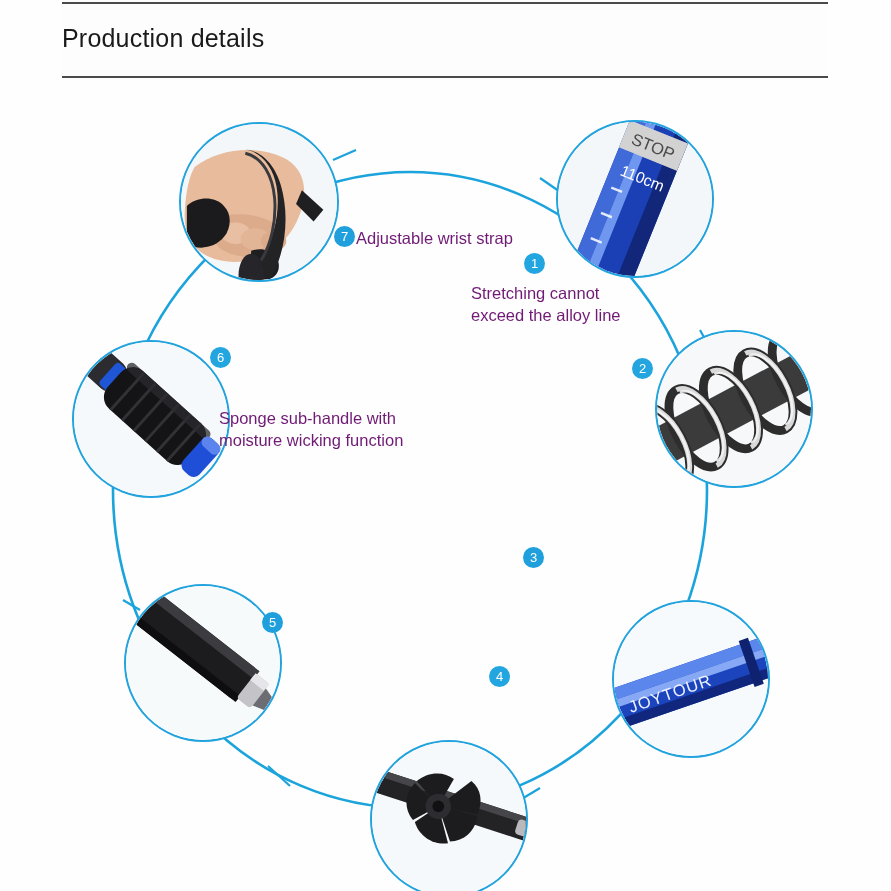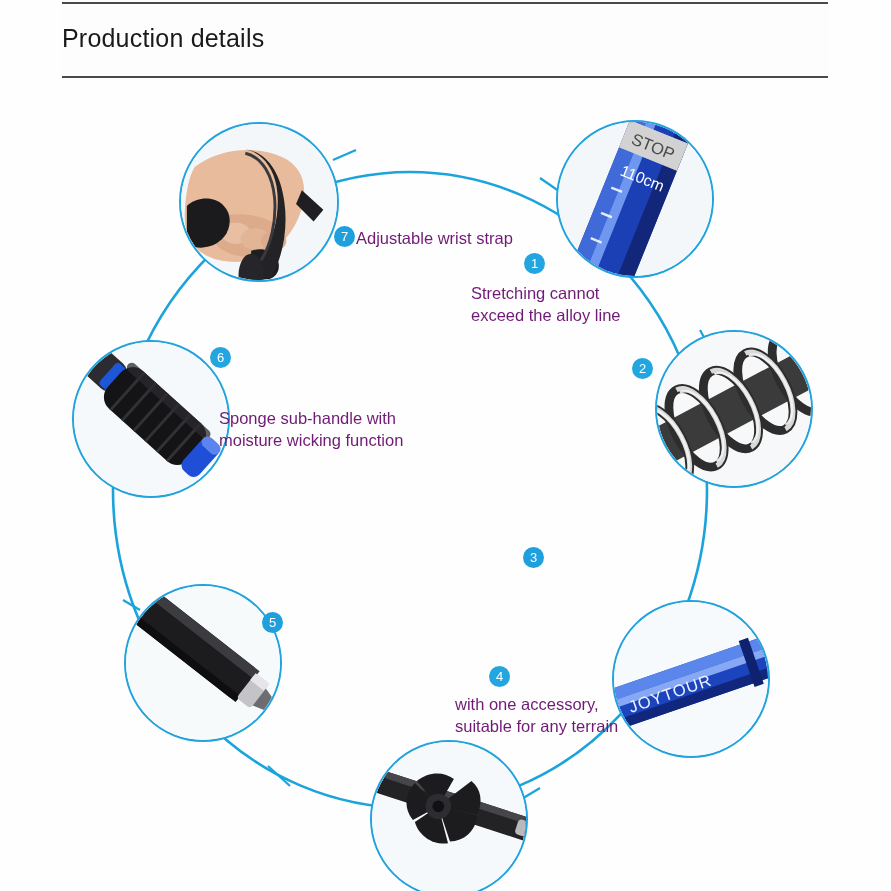--- a/index.html
+++ b/index.html
@@ -294,22 +294,20 @@
 
   <div class="badge b1">1</div>
   <div class="callout c1">Stretching cannot
 exceed the alloy line</div>
 
   <div class="badge b2">2</div>
 
   <div class="badge flat b3">3</div>
 
   <div class="badge b4">4</div>
-  <div class="callout c4">with one accessory,
-suitable for any terrain</div>
 
   <div class="badge flat b5">5</div>
 
   <div class="badge b6">6</div>
   <div class="callout c6">Sponge sub-handle with
 moisture wicking function</div>
 
   <div class="badge flat b7">7</div>
   <div class="callout c7">Adjustable wrist strap</div>
 

